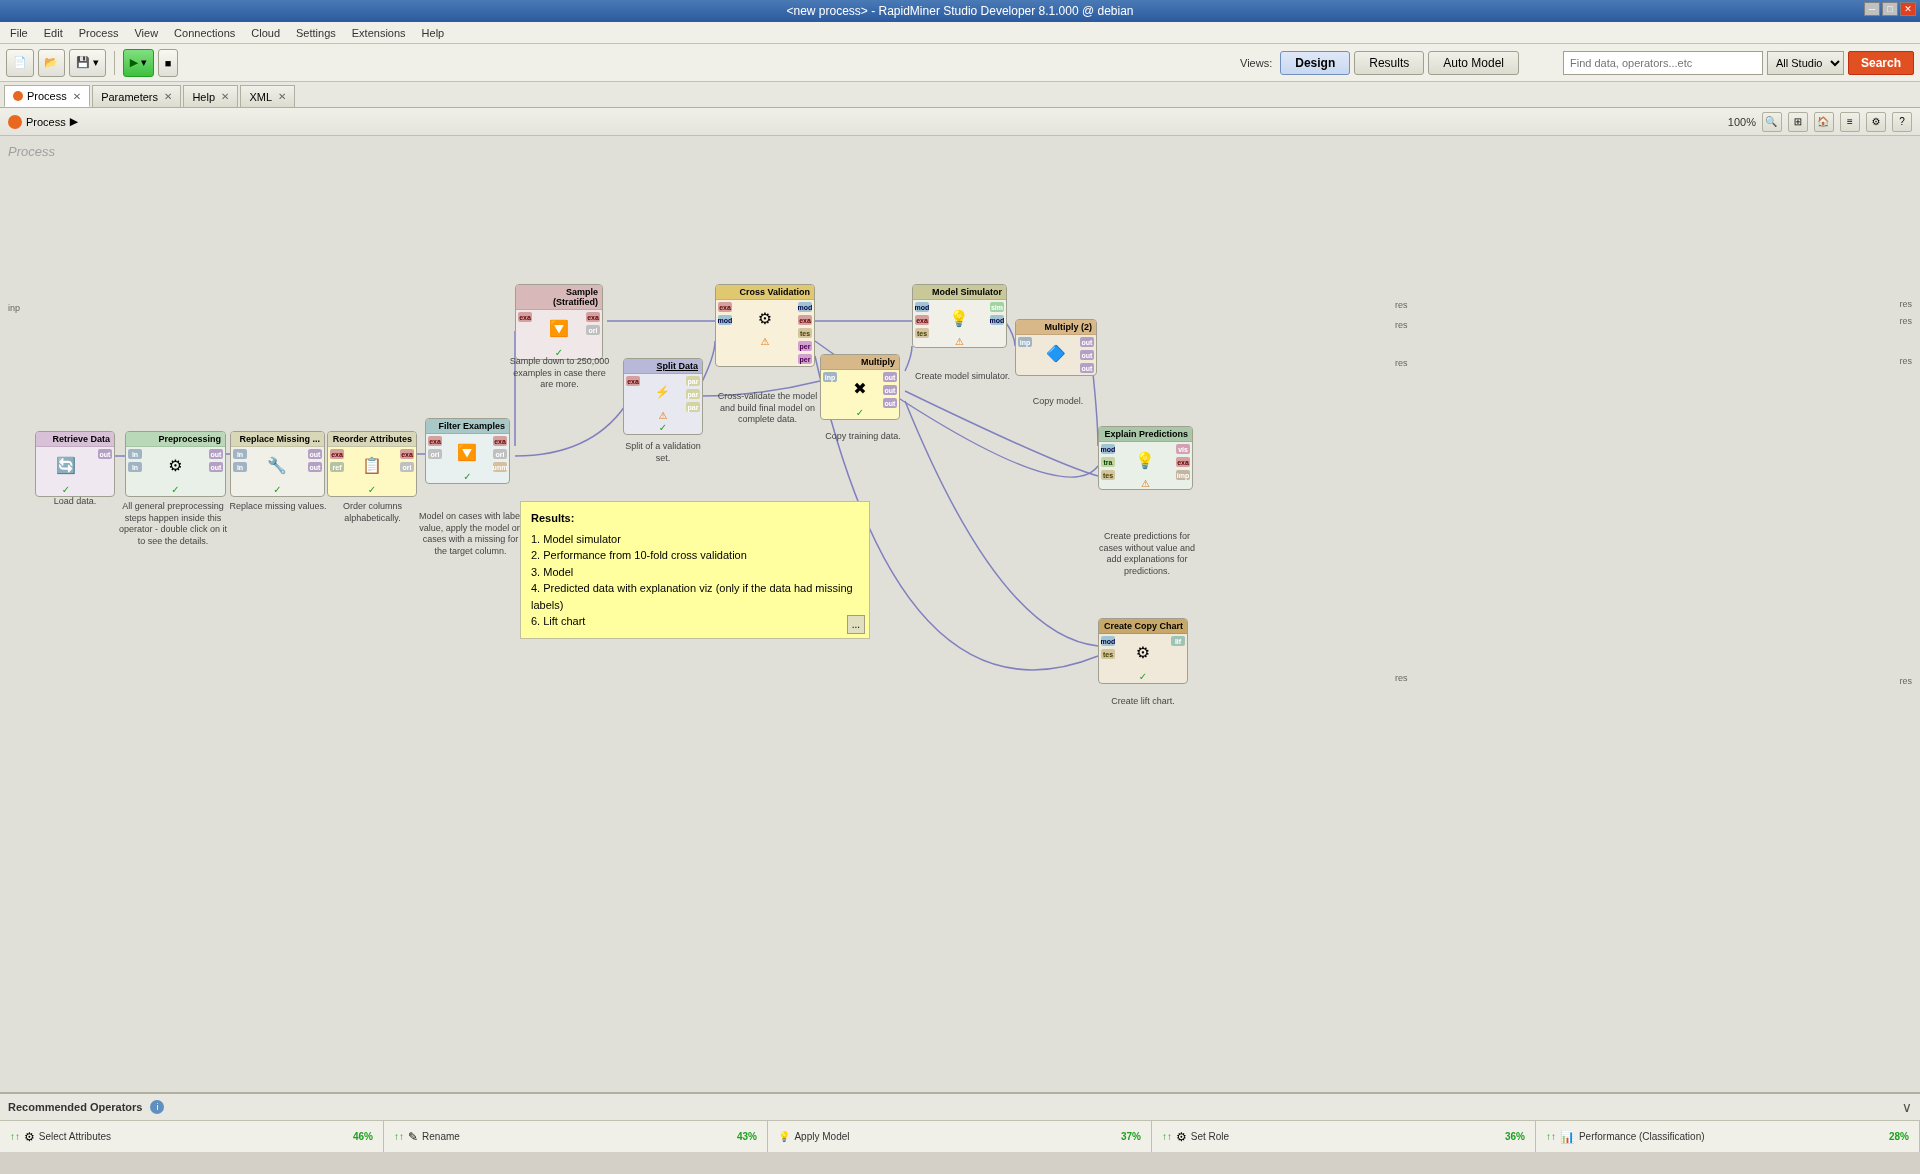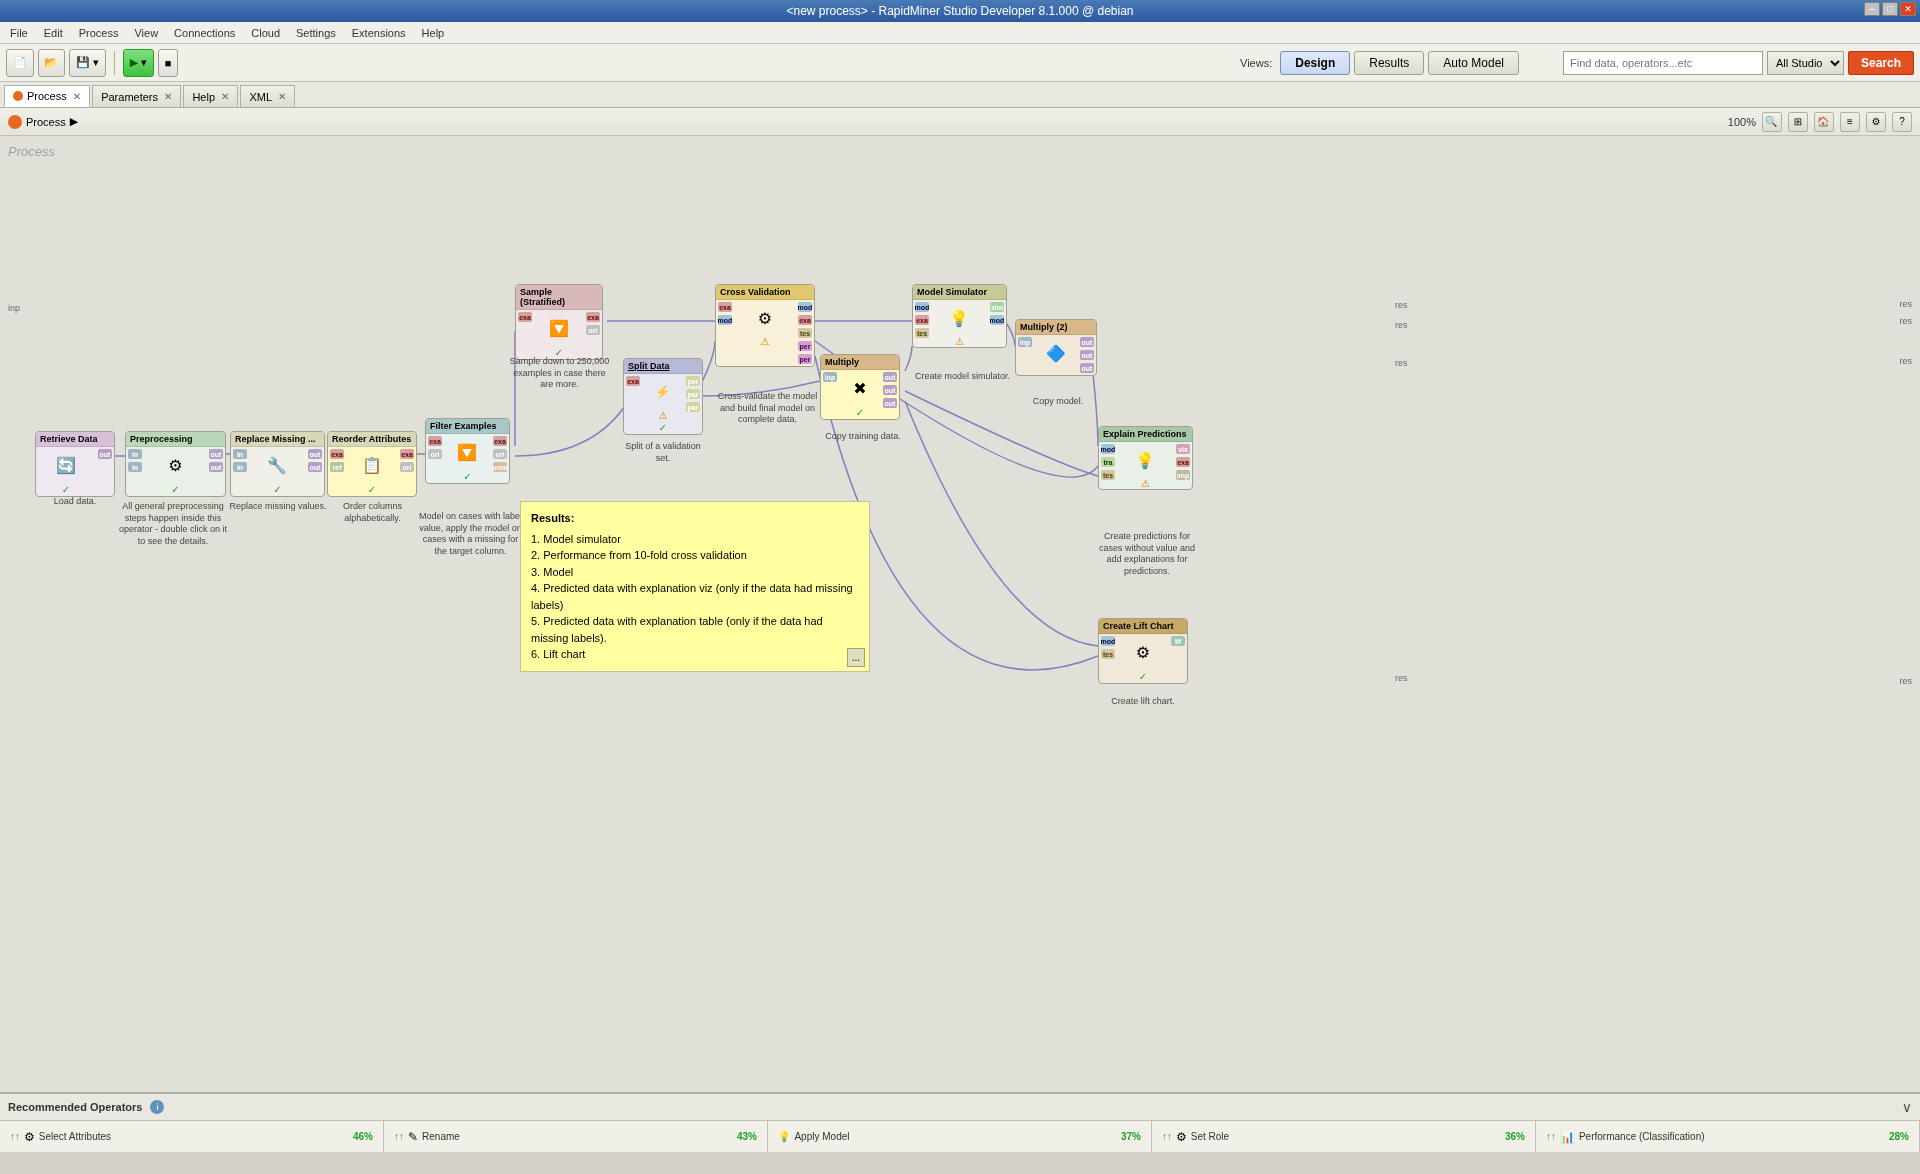--- a/index.html
+++ b/index.html
@@ -223,21 +223,21 @@
       position: absolute;
       border-radius: 4px;
       border: 1px solid #a0a090;
       font-size: 9px;
       background: white;
     }
 
     .op-header {
       font-size: 9px;
       font-weight: bold;
-      text-align: left;
+      text-align: right;
       padding: 2px 4px;
       border-bottom: 1px solid rgba(0,0,0,0.1);
       border-radius: 3px 3px 0 0;
     }
 
     .op-body {
       display: flex;
       min-height: 30px;
     }
 
@@ -834,21 +834,21 @@
         <div class="op-ports-right">
           <div class="port port-vis">vis</div>
           <div class="port port-exa">exa</div>
           <div class="port port-imp">imp</div>
         </div>
       </div>
     </div>
     <div class="op-desc" style="left:1092px;top:395px;width:110px;">Create predictions for cases without value and add explanations for predictions.</div>
 
     <div class="op-node node-liftchart" style="left:1098px;top:482px;width:90px;">
-      <div class="op-header">Create Lift Chart</div>
+      <div class="op-header">Create Copy Chart</div>
       <div class="op-body">
         <div class="op-ports-left">
           <div class="port port-mod">mod</div>
           <div class="port port-tes">tes</div>
         </div>
         <div style="flex:1;display:flex;flex-direction:column;align-items:center;">
           <div class="op-icon">⚙</div>
           <div class="status-check">✓</div>
         </div>
         <div class="op-ports-right">
@@ -857,21 +857,20 @@
       </div>
     </div>
     <div class="op-desc" style="left:1093px;top:560px;width:100px;">Create lift chart.</div>
 
     <div id="tooltip-box" style="left:520px;top:365px;">
       <div class="tooltip-title">Results:</div>
       <div>1. Model simulator</div>
       <div>2. Performance from 10-fold cross validation</div>
       <div>3. Model</div>
       <div>4. Predicted data with explanation viz (only if the data had missing labels)</div>
-      <div>5. Predicted data with explanation table (only if the data had missing labels).</div>
       <div>6. Lift chart</div>
       <div id="tooltip-more">...</div>
     </div>
 
     <div style="position:absolute;right:8px;top:163px;font-size:9px;color:#666;">res</div>
     <div style="position:absolute;right:8px;top:180px;font-size:9px;color:#666;">res</div>
     <div style="position:absolute;right:8px;top:220px;font-size:9px;color:#666;">res</div>
     <div style="position:absolute;right:8px;top:540px;font-size:9px;color:#666;">res</div>
   </div>
 

